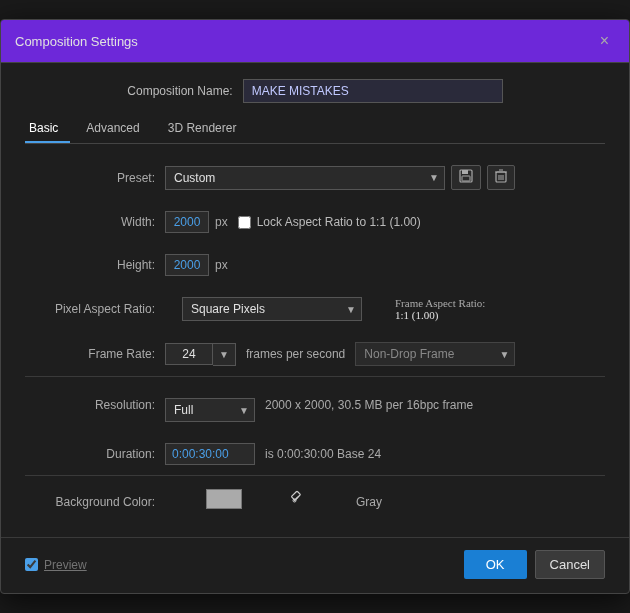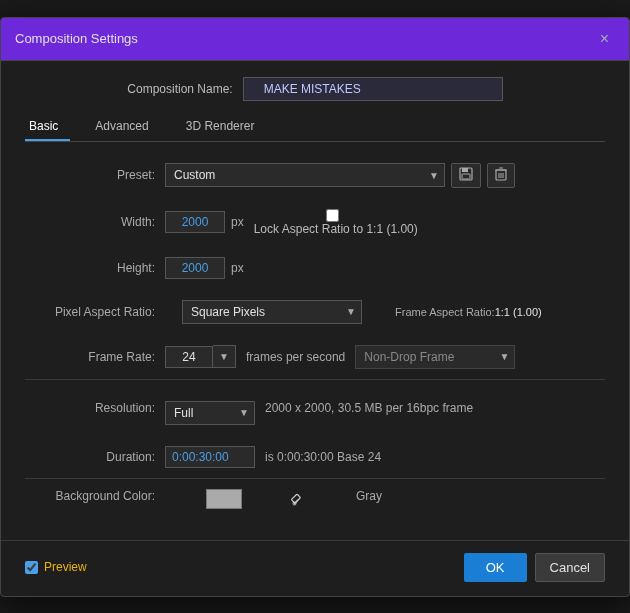--- a/index.html
+++ b/index.html
@@ -54,27 +54,27 @@
       color: #bbb;
       font-size: 12px;
       margin-right: 10px;
       white-space: nowrap;
     }
     .comp-name-input {
       background: #2a2a3a;
       border: 1px solid #555;
       color: #c0c8ff;
       font-size: 12px;
-      padding: 4px 20px;
+      padding: 4px 8px;
       width: 260px;
       outline: none;
     }
     .tabs {
       display: flex;
-      gap: 13px;
+      gap: 4px;
       margin-bottom: 14px;
       border-bottom: 1px solid #444;
     }
     .tab {
       color: #bbb;
       font-size: 12px;
       padding: 6px 12px 6px 4px;
       cursor: pointer;
       margin-right: 8px;
       background: none;
@@ -164,55 +164,55 @@
       display: flex;
       align-items: center;
       margin-bottom: 10px;
     }
     .dim-input {
       background: #2a2a2a;
       border: 1px solid #555;
       color: #4a9fe8;
       font-size: 12px;
       padding: 3px 6px;
-      width: 60px;
+      width: 44px;
       outline: none;
       text-align: center;
     }
     .px-label {
       color: #aaa;
       font-size: 12px;
       margin-left: 6px;
     }
     .lock-row {
       display: flex;
       align-items: center;
       margin-left: 10px;
-      flex-direction: column;
     }
     .lock-checkbox {
       margin-right: 6px;
       accent-color: #4a9fe8;
       width: 13px;
       height: 13px;
     }
     .lock-label {
       color: #bbb;
       font-size: 12px;
     }
     .par-row {
       display: flex;
       align-items: center;
       margin-bottom: 10px;
       gap: 17px;
     }
     .far-box {
       margin-left: 16px;
       display: flex;
-      flex-direction: row;
+      flex-direction: column;
+      font-family: Liberation Serif, serif;
     }
     .far-label {
       color: #aaa;
       font-size: 11px;
     }
     .far-value {
       color: #e0e0e0;
       font-size: 11px;
     }
     .frame-rate-row {
@@ -308,21 +308,21 @@
       width: 90px;
       outline: none;
     }
     .timecode-info {
       color: #aaa;
       font-size: 12px;
       margin-left: 10px;
     }
     .bg-color-row {
       display: flex;
-      align-items: flex-start;
+      align-items: flex-end;
       margin-top: 4px;
       margin-bottom: 4px;
       gap: 41px;
     }
     .color-swatch {
       width: 36px;
       height: 20px;
       background: #aaaaaa;
       border: 1px solid #777;
       cursor: pointer;
@@ -354,22 +354,23 @@
       display: flex;
       align-items: center;
     }
     .preview-checkbox {
       margin-right: 6px;
       accent-color: #4a9fe8;
       width: 13px;
       height: 13px;
     }
     .preview-label {
-      color: #eab308;
-      font-size: 12px;
+      color: #737373;
+      font-size: 12px;
+      text-decoration: underline;
     }
     .footer-buttons {
       display: flex;
       gap: 8px;
     }
     .ok-btn {
       background: #1a7fd4;
       border: none;
       color: #fff;
       font-size: 13px;

